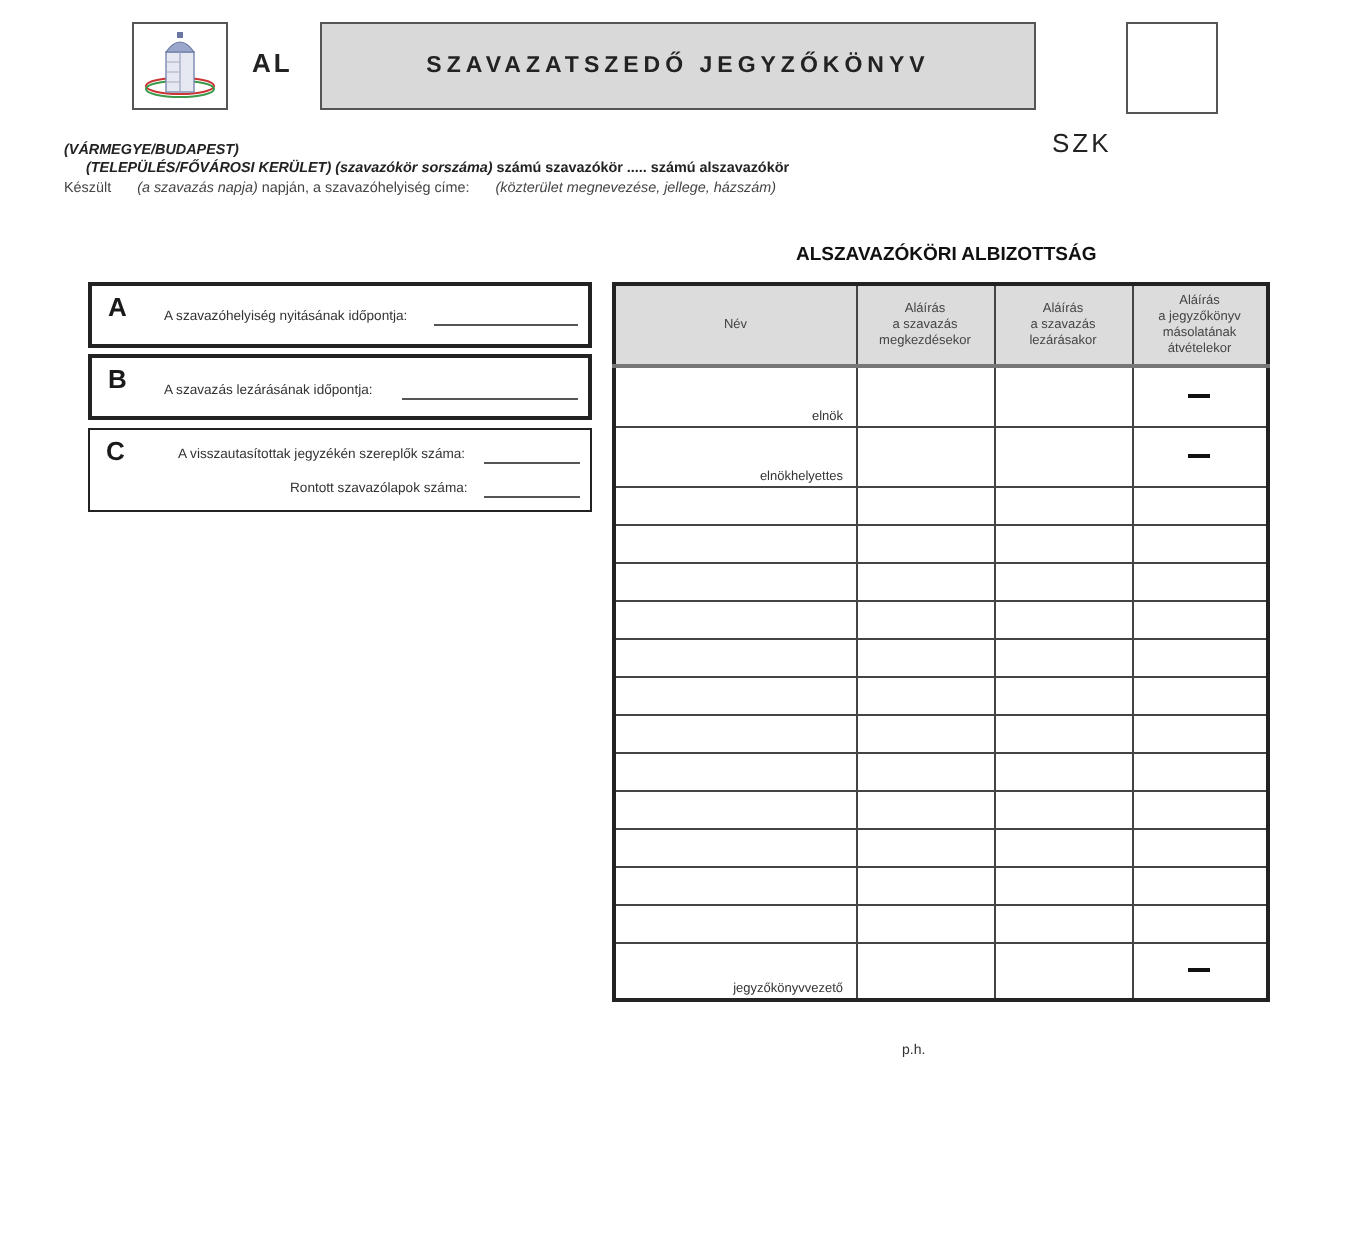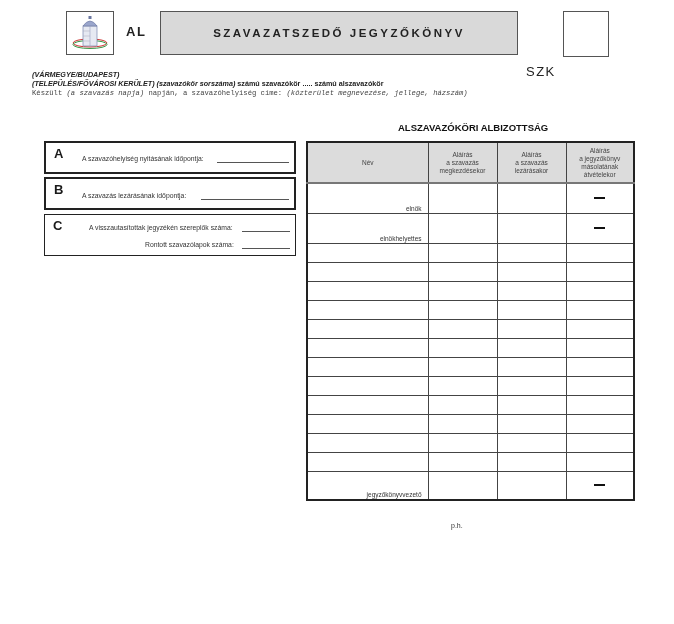--- a/index.html
+++ b/index.html
@@ -8,22 +8,22 @@
   .abs { position:absolute; }
   .logo-box { left:66px; top:11px; width:46px; height:42px; border:1px solid #555; background:#fff; }
   .al-label { left:126px; top:24px; font-size:13px; font-weight:bold; letter-spacing:1.5px; color:#222; }
   .title-box { left:160px; top:11px; width:356px; height:42px; border:1px solid #555; background:#d9d9d9;
                display:flex; align-items:center; justify-content:center; font-size:11.5px; font-weight:bold; letter-spacing:2.5px; color:#222; }
   .szk-label { left:526px; top:24px; font-size:13px; font-weight:normal; letter-spacing:1.5px; color:#222;margin-top:40px; }
   .szk-box { left:563px; top:11px; width:44px; height:44px; border:1px solid #555; background:#fff; }
   .info { left:32px; font-size:7.2px; color:#222; white-space:nowrap; }
   .info.l1 { top:70px; font-weight:bold; font-style:italic; }
   .info.l2 { top:79px; font-weight:bold; }
-  .info.l3 { top:89px; color:#444;font-family:Liberation Mono, monospace; }
-  .it { font-style:italic; }
+  .info.l3 { top:89px; color:#444; }
+  .it { font-style:italic;margin-left:11px; }
   .box { left:44px; width:252px; border:2px solid #222; background:#fff; box-sizing:border-box; }
   .box .letter { position:absolute; left:8px; top:3px; font-size:13px; font-weight:bold; }
   .box .lbl { position:absolute; font-size:6.8px; color:#333; white-space:nowrap; }
   .box .line { position:absolute; border-bottom:1px solid #555; height:0; }
   .sub-title { left:398px; top:122px; font-size:9.5px; font-weight:bold; color:#111; }
   table.grid { position:absolute; left:306px; top:141px; border-collapse:collapse; border:2px solid #222; }
   table.grid td, table.grid th { border:1px solid #444; padding:0; box-sizing:border-box; }
   table.grid th { background:#dcdcdc; font-weight:normal; font-size:6.5px; color:#444; text-align:center; line-height:8px; height:41px; border-bottom:2px solid #777; }
   table.grid td { height:19px; position:relative; }
   table.grid td.name { text-align:right; vertical-align:bottom; font-size:6.5px; color:#333; padding-right:6px; padding-bottom:1px; }

